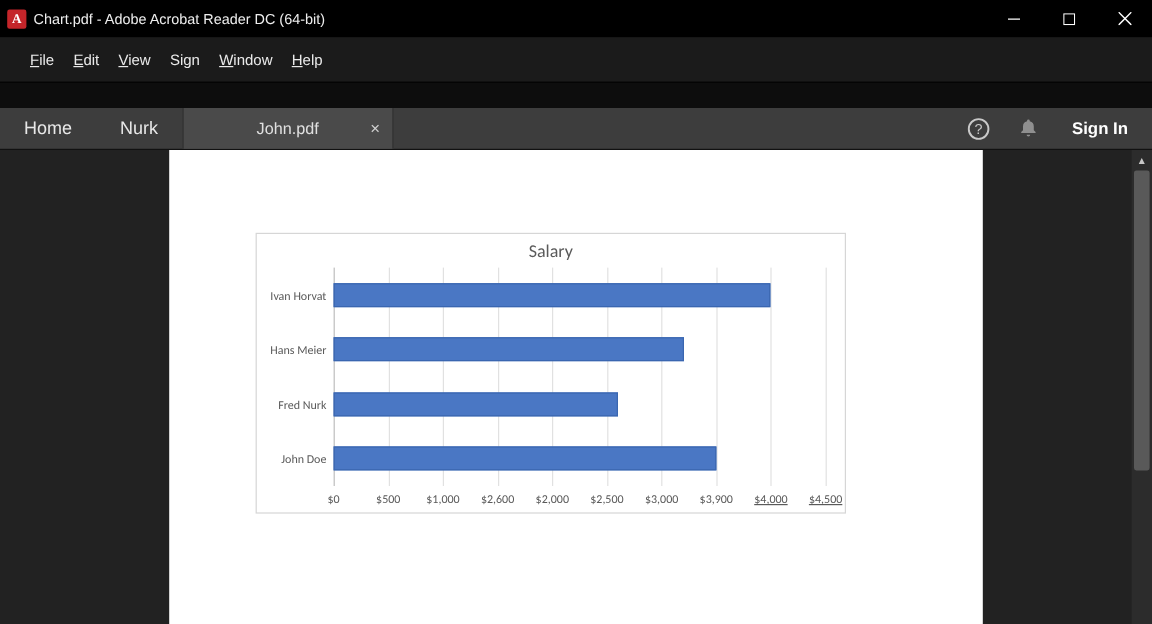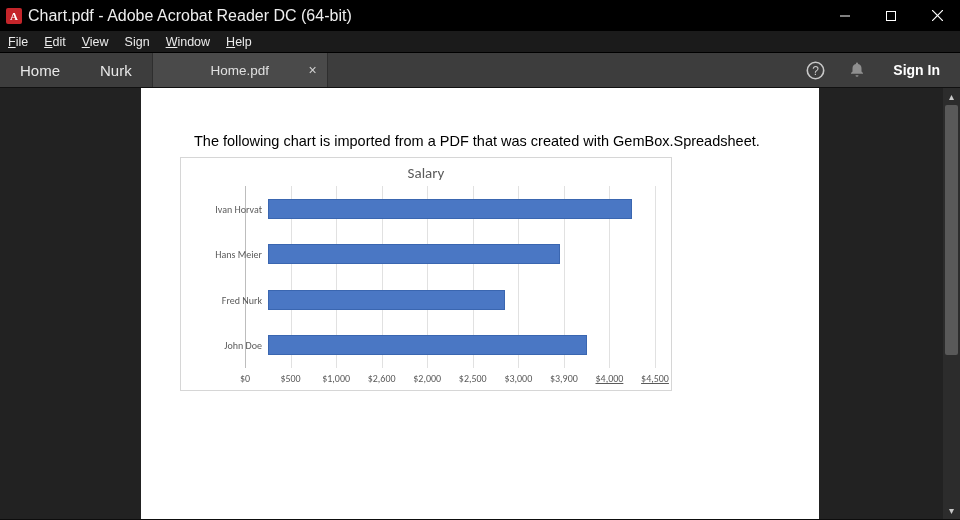--- a/index.html
+++ b/index.html
@@ -13,39 +13,40 @@
   .titlebar {
     height: 31px; background: #000; display: flex; align-items: center;
     padding-left: 6px;
   }
   .app-icon {
     width: 16px; height: 16px; background: #c4252a; border-radius: 2px;
     display: flex; align-items: center; justify-content: center;
     font-size: 11px; font-weight: bold; color: #fff; font-family: Georgia, serif;
     margin-right: 6px;
   }
-  .title-text { font-size: 16px; color: #eee; }
+  .title-text { font-size: 12px; color: #eee; }
   .win-controls { margin-left: auto; display: flex; }
   .win-btn {
     width: 46px; height: 31px; display: flex; align-items: center;
     justify-content: center; color: #fff;
   }
   .win-btn svg { display: block; }
   
   .menubar {
-    height: 22px; background: #1b1b1b; display: flex; align-items: stretch;
-    padding-left: 0; border-bottom: 1px solid #000;
+    height: 38px; background: #1b1b1b; display: flex; align-items: stretch;
+    padding-left: 17px; border-bottom: 1px solid #000;
     font-size: 12.5px; color: #eaeaea;
   }
   .menu-item { padding: 4px 8px 3px; display:flex; align-items:center; }
   .menu-item .ul { text-decoration: underline; }
   
   .toolbar-row {
     height: 35px; background: #3d3d3d; display: flex; align-items: stretch;
     border-bottom: 1px solid #111;
+    margin-top: 21px;
   }
   .nav-tab {
     padding: 0 20px; display: flex; align-items: center; font-size: 15px;
     color: #e8e8e8;
   }
   .doc-tab {
     background: #4a4a4a; width: 176px; display: flex; align-items: center;
     justify-content: center; font-size: 13.5px; color: #e0e0e0;
     position: relative; border-left:1px solid #2e2e2e; border-right:1px solid #2e2e2e;
   }
@@ -80,33 +81,33 @@
   .vscroll-thumb {
     position:absolute; left:2px; right:2px; top:17px; height:250px;
     background:#595959; border-radius:2px;
   }
   
   .intro-text {
     position: absolute; left: 53px; top: 45px; font-size: 14.5px;
     font-family: Arial, sans-serif; color:#000;
   }
   .chart-box {
-    position: absolute; left: 39px; top: 69px; width: 492px; height: 234px;
+    position: absolute; left: 72px; top: 69px; width: 492px; height: 234px;
     border: 1px solid #d6d6d6; background: #fff;
   }
   .chart-title {
     text-align: center; padding-top: 6px; font-size: 15px;
     font-family: Calibri, Arial, sans-serif; color:#5a5a5a;
   }
   .plot {
     position: absolute; left: 64px; right: 16px; top: 28px; bottom: 22px;
   }
   .gridline { position:absolute; top:0; bottom:0; width:1px; background:#e1e1e1; }
   .axis-base { position:absolute; left:0; top:0; bottom:0; width:1px; background:#bdbdbd; }
-  .bar-row { position:absolute; left:0; right:0; height:20px;margin-left:23px; }
+  .bar-row { position:absolute; left:0; right:0; height:20px; }
   .bar { height:100%; background:#4a77c4; border:1px solid #3a66b0; }
   .cat-label {
     position:absolute; right:100%; margin-right:6px; font-size:10px;
     font-family: Calibri, Arial, sans-serif; color:#5a5a5a; top:4px;
     white-space: nowrap;
   }
   .tick-label {
     position:absolute; top:100%; margin-top:4px; font-size:10px;
     font-family: Calibri, Arial, sans-serif; color:#5a5a5a;
     transform: translateX(-50%);
@@ -154,42 +155,41 @@
     </div>
   <div class="menu-item">
       <span><span class="ul">H</span>elp</span>
     </div>
 </div>
 
 <div class="toolbar-row">
   <div class="nav-tab">Home</div>
   <div class="nav-tab">Nurk</div>
   <div class="doc-tab">
-    <span>Home.pdf</span>
+    <span>John.pdf</span>
     <span class="close">×</span>
   </div>
   <div class="tool-right">
     <div class="icon-btn">
       <svg width="19" height="19">
           <circle cx="9.5" cy="9.5" r="8.2" fill="none" stroke="#c9c9c9" stroke-width="1.6"></circle>
           <text x="9.5" y="14" text-anchor="middle" font-size="12" fill="#c9c9c9" font-family="Arial">?</text>
         </svg>
     </div>
     <div class="icon-btn">
       <svg width="18" height="18" viewBox="0 0 24 24">
           <path fill="#8f8f8f" d="M12 2a1.5 1.5 0 0 0-1.5 1.5V4a6 6 0 0 0-4.5 5.8V14l-2 2v1h16v-1l-2-2V9.8A6 6 0 0 0 13.5 4v-.5A1.5 1.5 0 0 0 12 2zm-2 17a2 2 0 0 0 4 0h-4z"></path>
         </svg>
     </div>
     <div class="signin">Sign In</div>
   </div>
 </div>
 
 <div class="content-area">
   <div class="page">
-    <div class="intro-text">The following chart is imported from a PDF that was created with GemBox.Spreadsheet.</div>
 
     <div class="chart-box">
       <div class="chart-title">Salary</div>
       <div class="plot" id="plot">
         <div class="axis-base"></div>
 
       <div class="tick-label" style="left: 0px;">$0</div>
           <div class="gridline" style="left: 45.5556px;"></div>
           <div class="tick-label" style="left: 45.5556px;">$500</div>
           <div class="gridline" style="left: 91.1111px;"></div>

